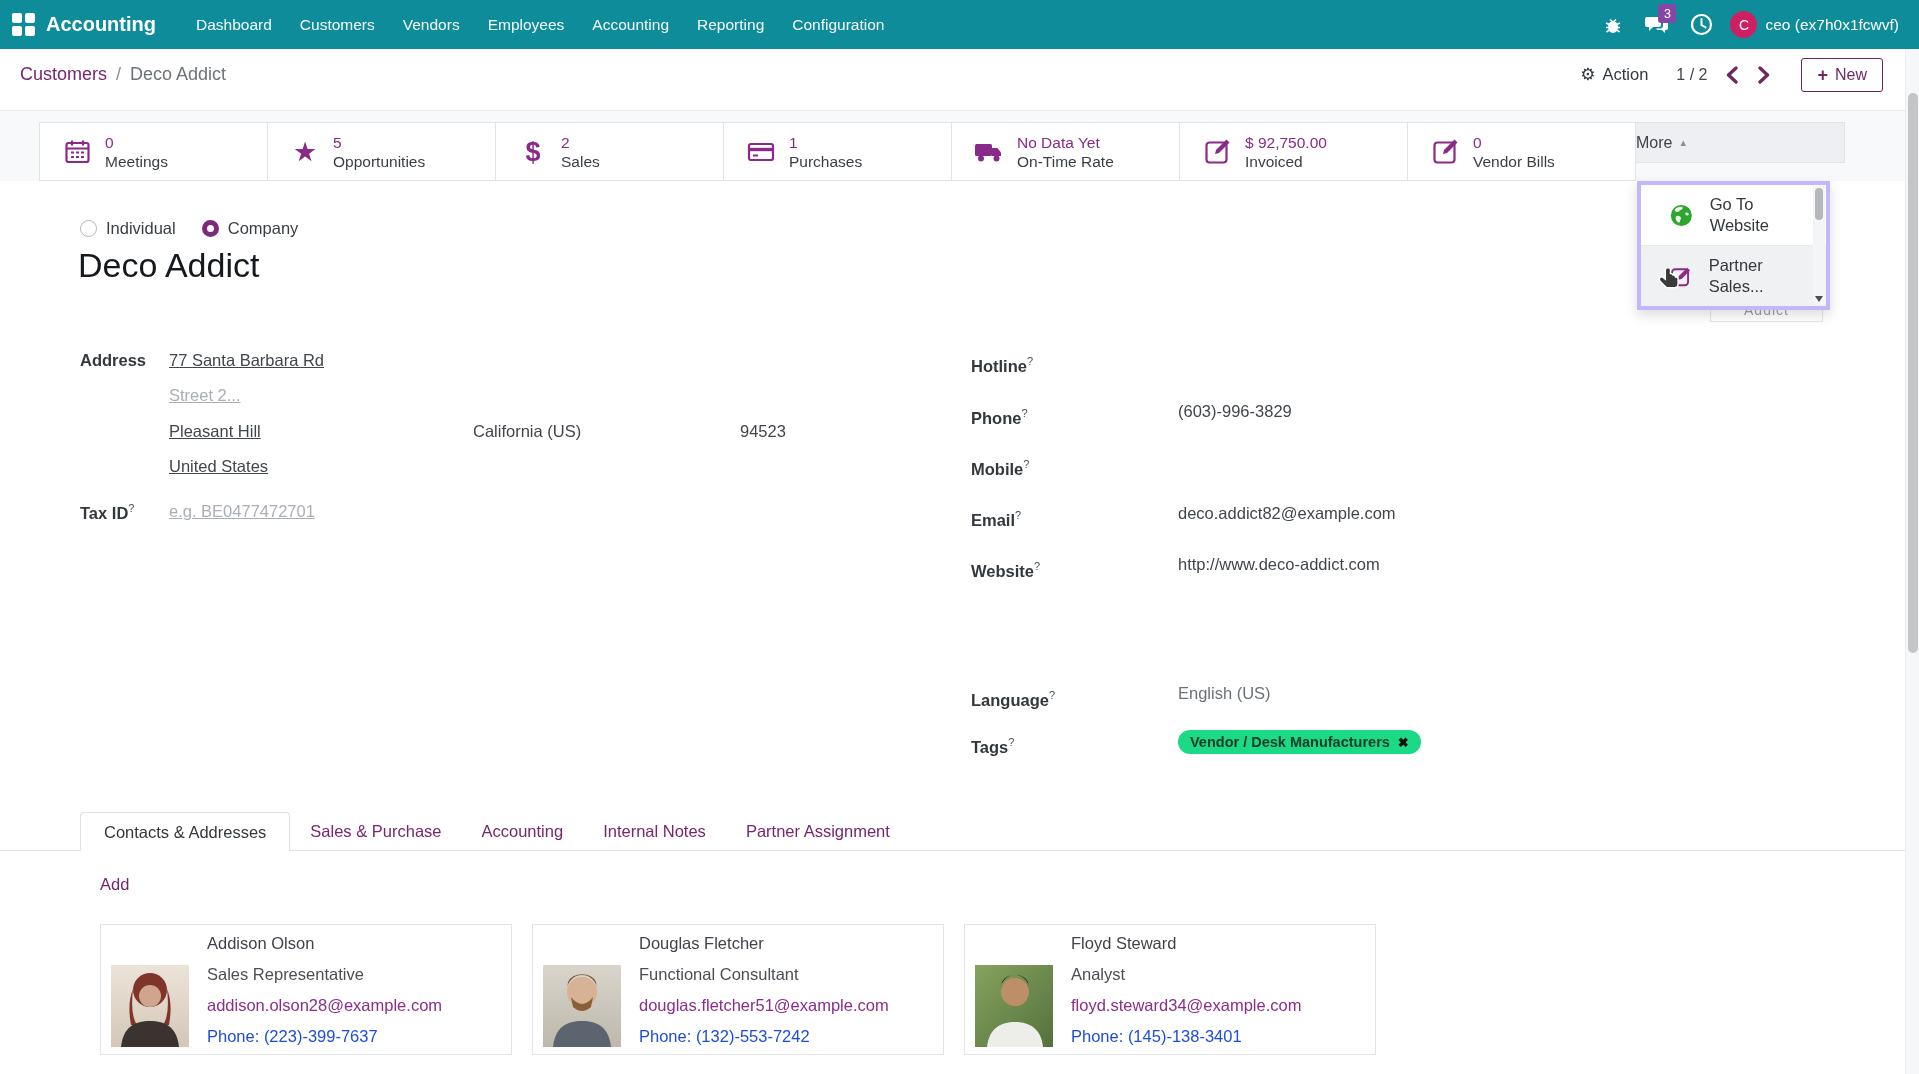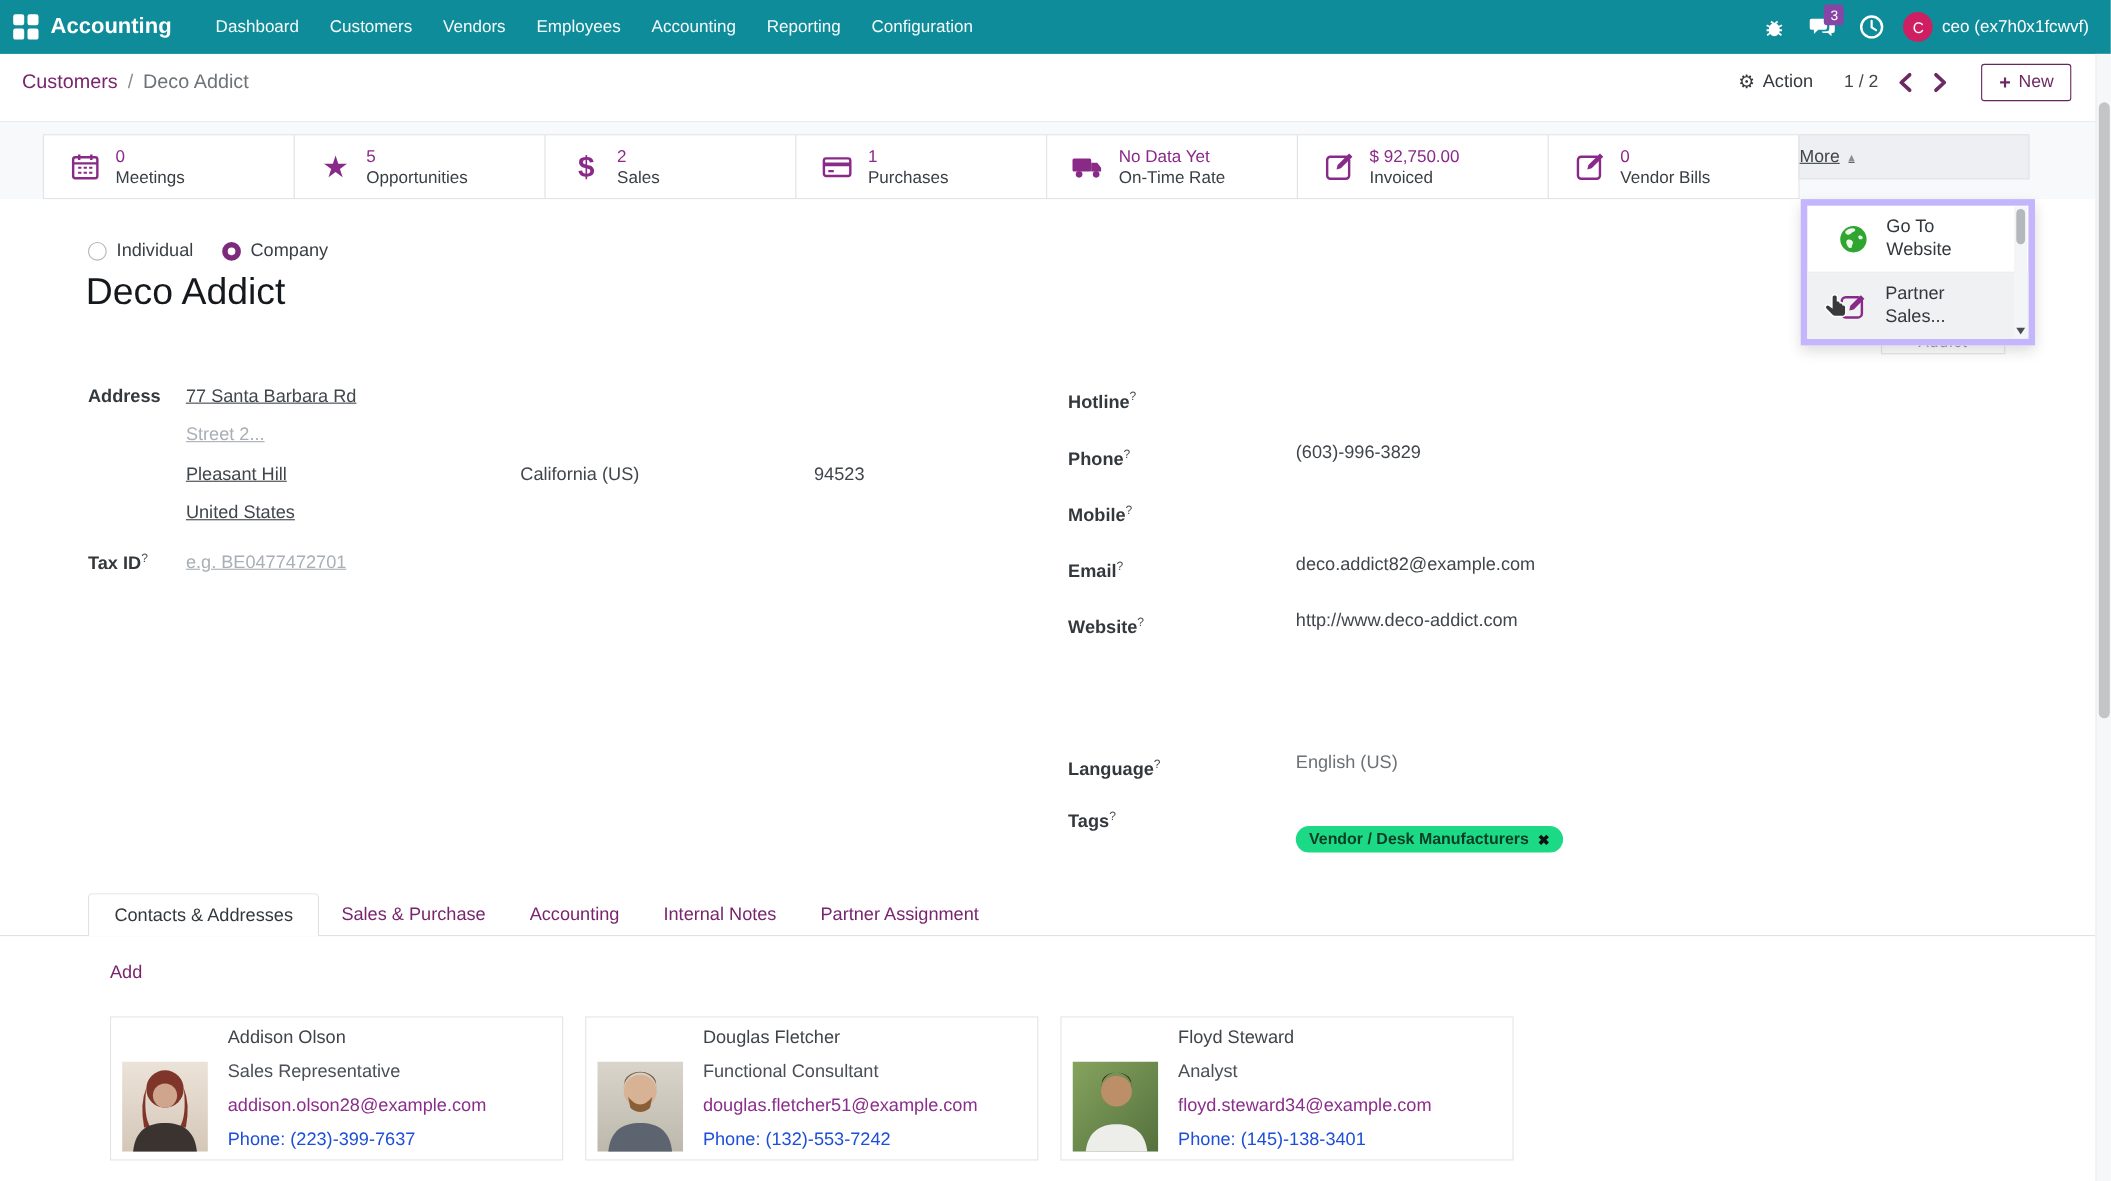--- a/index.html
+++ b/index.html
@@ -39,25 +39,25 @@
   .content { position:absolute; top:100px; left:0; right:14px; bottom:0; background:#fff; }
   .stat-zone { position:absolute; top:10px; left:0; right:0; height:71px; background:#f8f9fa; border-top:1px solid #e9ecee; }
   .stat-row { position:absolute; top:22px; left:40px; display:flex; }
   .stat-btn { width:229px; height:59px; background:#fff; border:1px solid #e0e3e7; margin-left:-1px; display:flex; align-items:center; gap:13px; padding:0 10px 0 22px; cursor:pointer; font-family:inherit; text-align:left; }
   .stat-icon { width:30px; display:flex; justify-content:center; color:#8a2a88; flex-shrink:0; }
   .star-glyph { font-size:27px; color:#8a2a88; line-height:26px; }
   .dollar-glyph { font-size:27px; font-weight:700; color:#8a2a88; line-height:26px; }
   .stat-text { display:flex; flex-direction:column; line-height:19px; }
   .stat-value { color:#8a2a88; font-size:15.5px; }
   .stat-label { color:#3a3f45; font-size:15.5px; }
-  .more-btn { width:210px; height:41px; border:1px solid #e0e3e7; margin-left:-1px; background:#edeff2; display:flex; align-items:center; justify-content:flex-start; gap:8px; font-size:16px; color:#3f4449; cursor:pointer; font-family:inherit;text-decoration:underline; }
+  .more-btn { width:210px; height:41px; border:1px solid #e0e3e7; margin-left:-1px; background:#edeff2; display:flex; align-items:center; justify-content:flex-start; gap:8px; font-size:16px; color:#3f4449; cursor:pointer; font-family:inherit; }
   .caret { font-size:11px; color:#8b8f94; }
 
   
-  .dropdown { position:absolute; top:81px; left:1637px; width:213px; background:#fff; border:6px solid #c4b5fd; box-shadow:0 5px 12px rgba(0,0,0,.14); z-index:30; }
+  .dropdown { position:absolute; top:81px; left:1637px; width:193px; background:#fff; border:4px solid #c4b5fd; box-shadow:0 5px 12px rgba(0,0,0,.14); z-index:30; }
   .menu-item { display:flex; align-items:center; gap:17px; padding:9px 26px 9px 29px; font-size:16.5px; color:#33383d; cursor:pointer; line-height:21px; }
   .menu-item.hovered { background:#eff1f3; }
   .menu-divider { height:1px; background:#e8eaec; }
   .dd-scroll { position:absolute; top:1px; right:1px; bottom:1px; width:12px; background:#f4f5f6; }
   .dd-thumb { position:absolute; top:2px; left:2px; width:8px; height:32px; background:#b4b8bc; border-radius:4px; }
   .dd-down-arrow { position:absolute; bottom:3px; left:2px; width:0; height:0; border-left:4px solid transparent; border-right:4px solid transparent; border-top:6px solid #4a4e52; }
   .cursor-icon { position:absolute; top:166px; left:1657px; z-index:40; }
 
   
   .radio-row { position:absolute; top:119px; left:80px; display:flex; gap:26px; font-size:16.5px; color:#3a3f44; }
@@ -72,21 +72,21 @@
   .frow { position:absolute; font-size:16.5px; }
   .lbl { font-weight:700; color:#33383d; }
   .lbl sup { font-size:11px; font-weight:400; color:#4a4f54; }
   .val { color:#41464c; }
   .ph { color:#a9afb5; }
   .lcol-lbl { left:80px; } 
   .lcol-val { left:169px;text-decoration:underline; }
   .rcol-lbl { left:971px; width:175px; line-height:23px; }
   .rcol-val { left:1178px; }
 
-  .tag-pill { position:absolute; top:630px; left:1178px; background:#1bd985; color:#0b3d26; font-size:14.5px; font-weight:600; border-radius:13px; padding:4px 12px; display:flex; align-items:center; gap:8px; cursor:pointer;margin-top:21px; }
+  .tag-pill { position:absolute; top:630px; left:1178px; background:#1bd985; color:#0b3d26; font-size:14.5px; font-weight:600; border-radius:13px; padding:4px 12px; display:flex; align-items:center; gap:8px; cursor:pointer; }
   .tag-x { font-size:13px; color:#111; cursor:pointer; font-weight:700; }
 
   
   .tabs { position:absolute; top:712px; left:0; right:0; height:39px; display:flex; align-items:stretch; padding-left:80px; border-bottom:1px solid #dee2e6; }
   .tab { display:flex; align-items:center; padding:0 20px; font-size:16.5px; color:#79256d; cursor:pointer; background:transparent; border:none; font-family:inherit; }
   .tab.active { background:#fff; border:1px solid #dee2e6; border-bottom:none; border-radius:4px 4px 0 0; color:#33383d; margin-bottom:-1px; padding:0 23px; }
 
   
   .add-link { position:absolute; top:775px; left:100px; font-size:16.5px; color:#79256d; cursor:pointer; }
   .cards { position:absolute; top:824px; left:100px; display:flex; gap:20px; }

